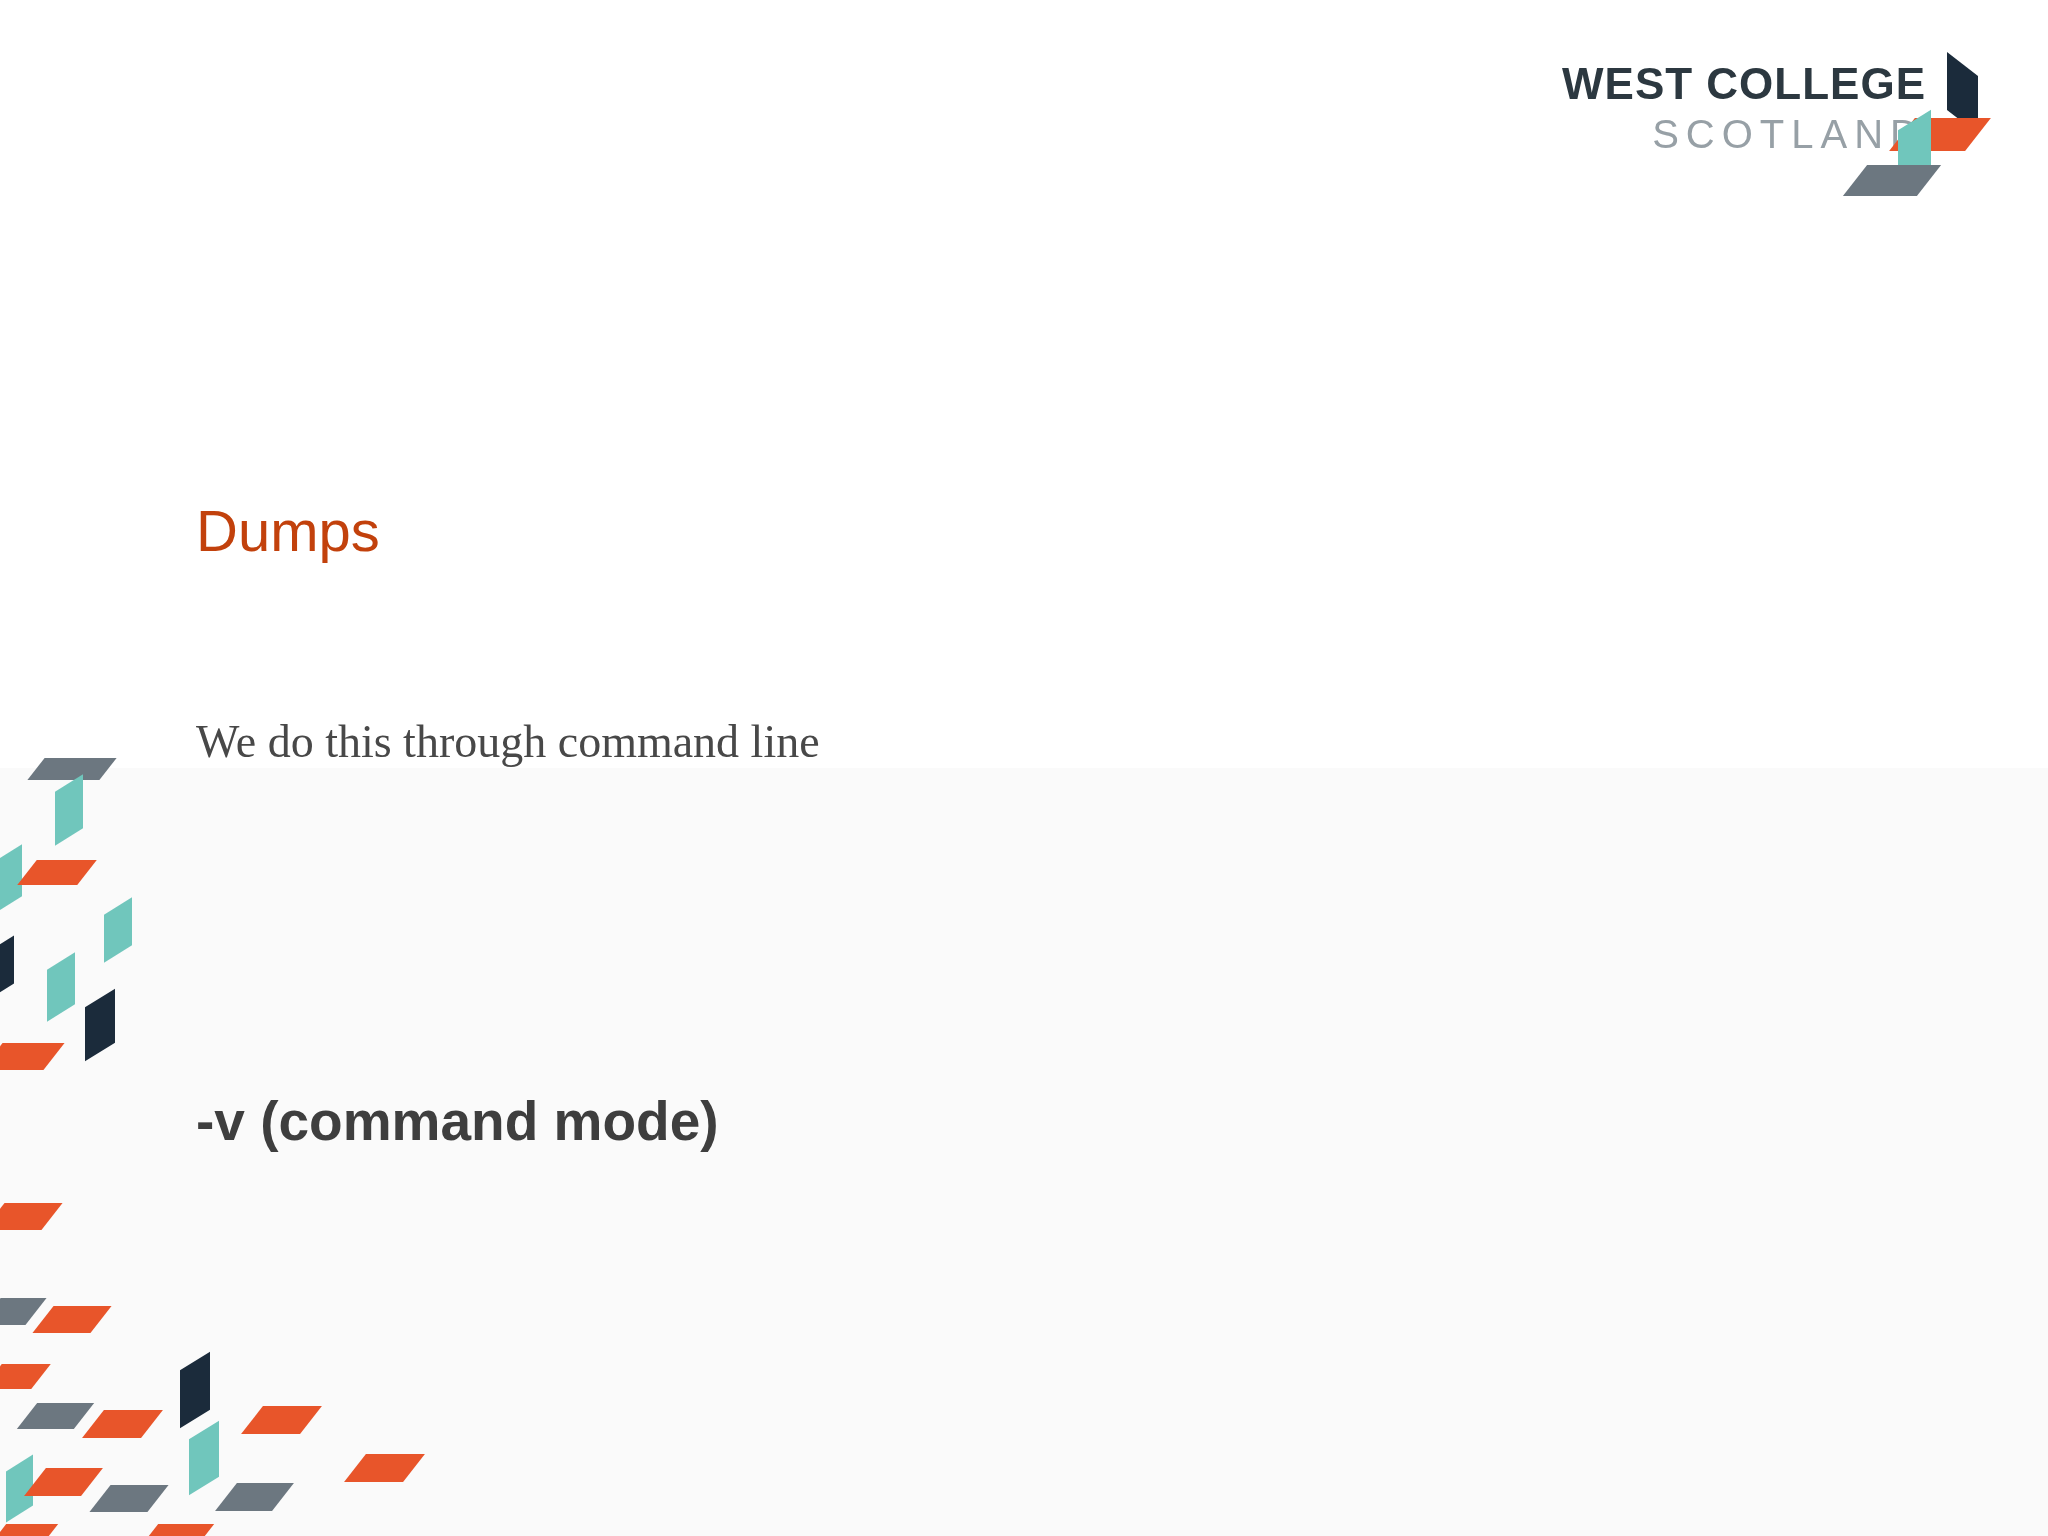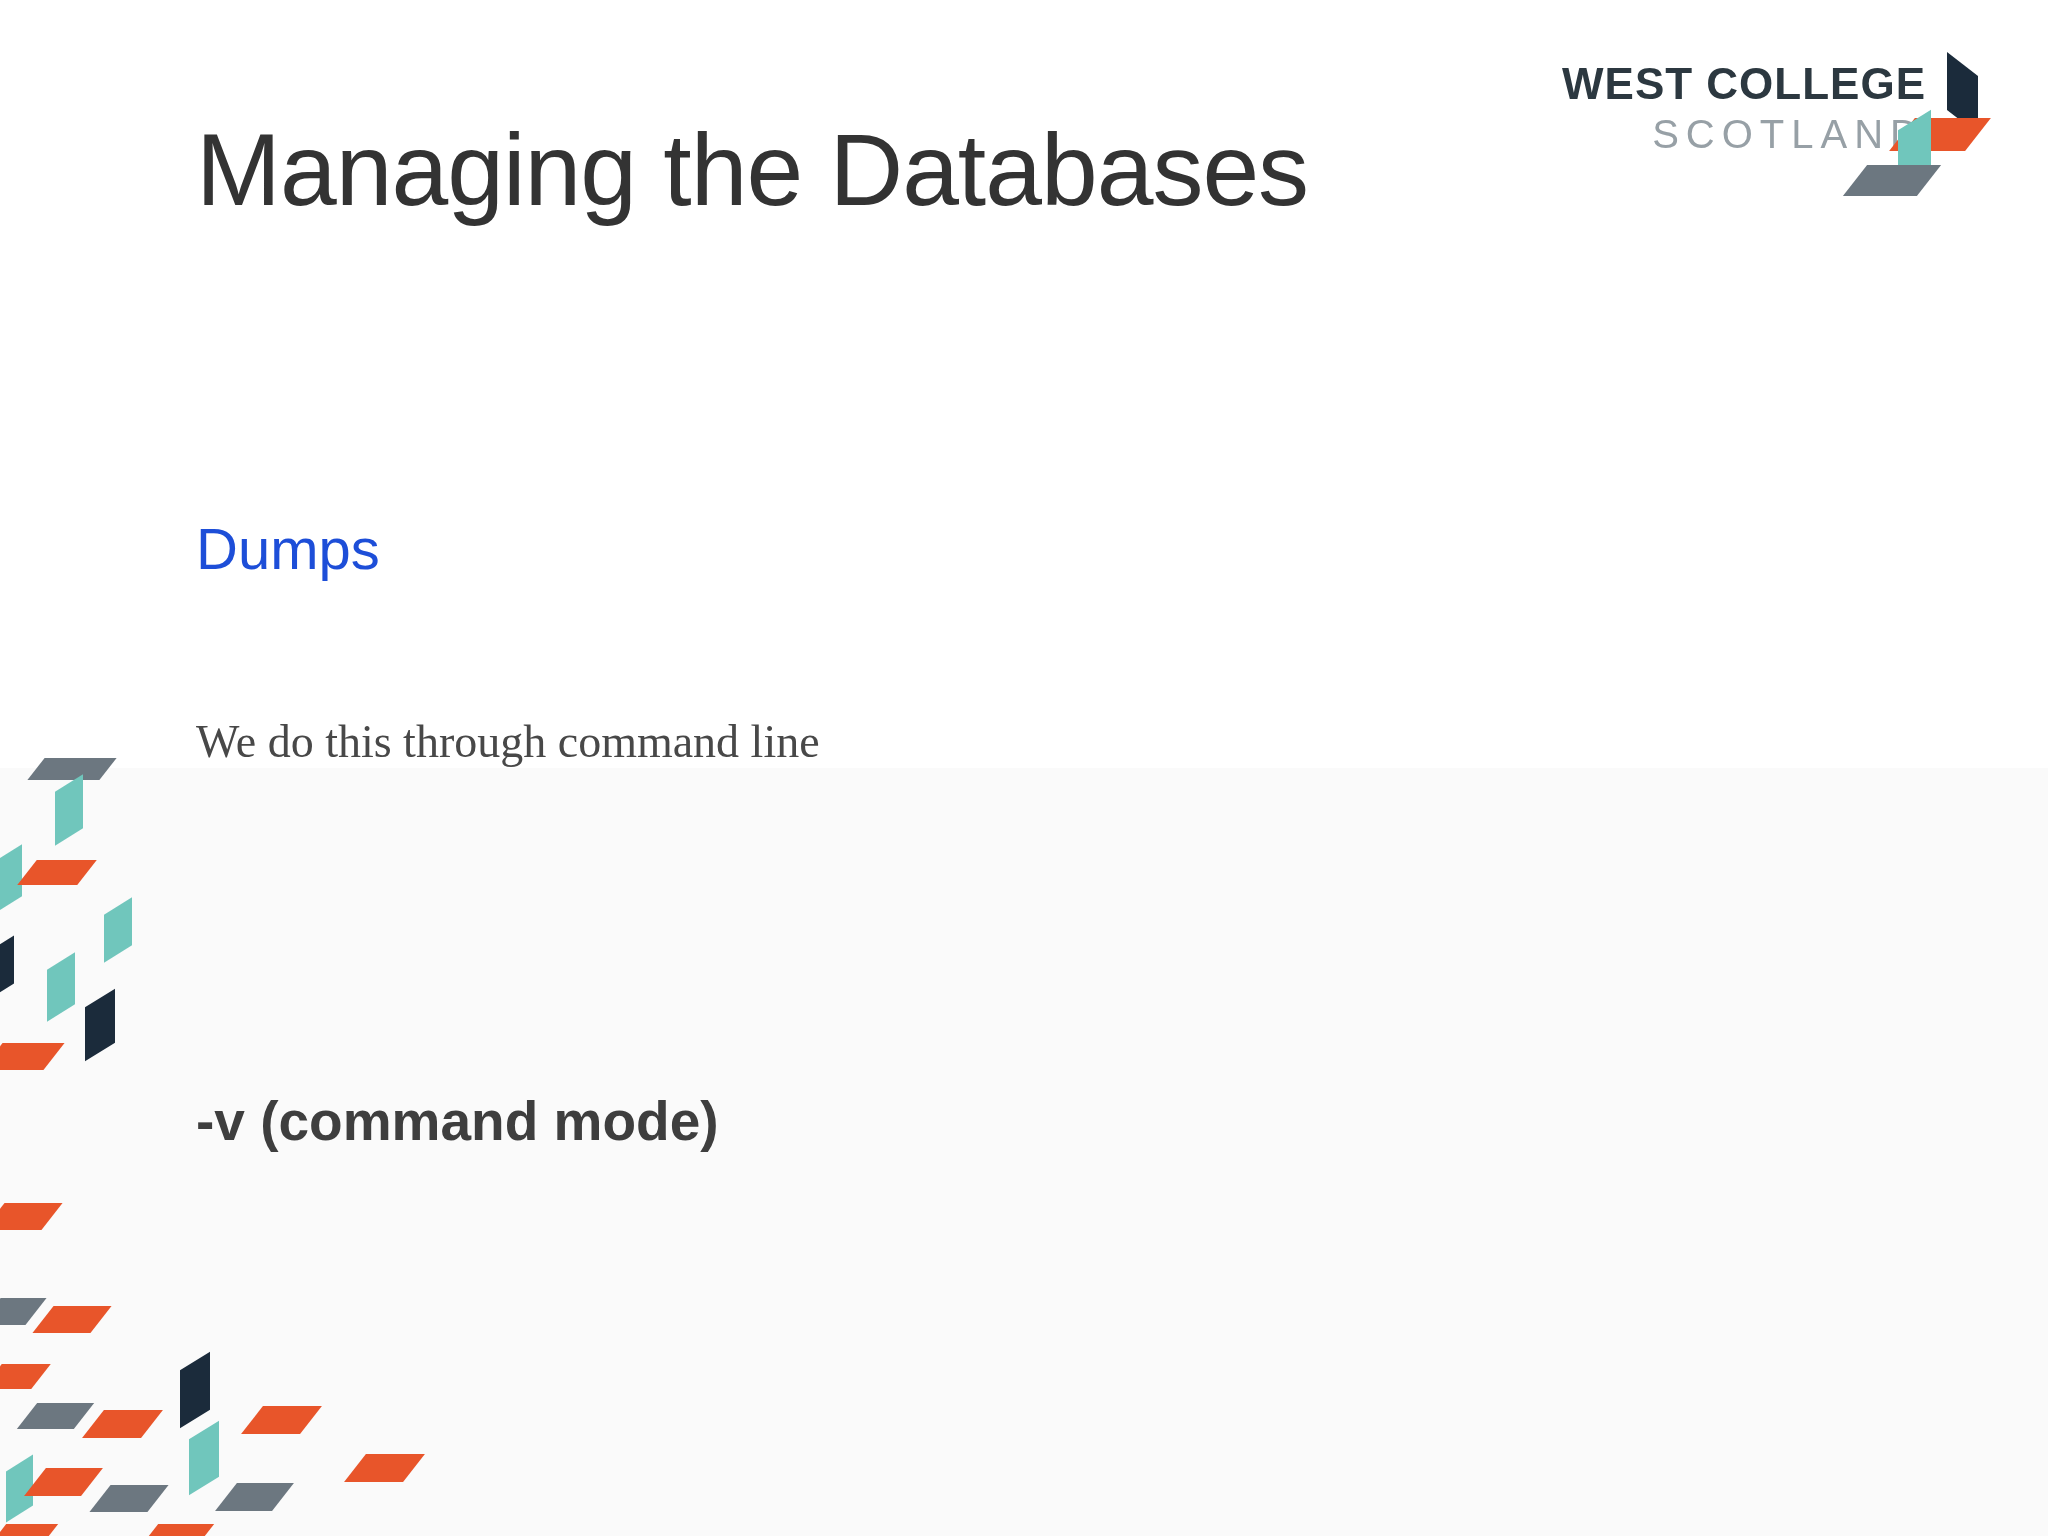--- a/index.html
+++ b/index.html
@@ -71,34 +71,33 @@
       <div class="shape" style="left: 189px; top: 1430px; width: 30px; height: 56px; background: rgb(112, 198, 188); transform: skewY(-32deg);"></div>
       <div class="shape" style="left: 6px; top: 1463px; width: 27px; height: 51px; background: rgb(112, 198, 188); transform: skewY(-32deg);"></div>
       <div class="shape" style="left: 35px; top: 1468px; width: 57px; height: 28px; background: rgb(232, 85, 42); transform: skewX(-38deg);"></div>
       <div class="shape" style="left: 100px; top: 1485px; width: 58px; height: 27px; background: rgb(108, 119, 128); transform: skewX(-38deg);"></div>
       <div class="shape" style="left: 226px; top: 1483px; width: 57px; height: 28px; background: rgb(108, 119, 128); transform: skewX(-38deg);"></div>
       <div class="shape" style="left: 355px; top: 1454px; width: 59px; height: 28px; background: rgb(232, 85, 42); transform: skewX(-38deg);"></div>
       <div class="shape" style="left: -4px; top: 1524px; width: 52px; height: 26px; background: rgb(232, 85, 42); transform: skewX(-38deg);"></div>
       <div class="shape" style="left: 148px; top: 1524px; width: 56px; height: 26px; background: rgb(232, 85, 42); transform: skewX(-38deg);"></div>
     </div>
 
-  <h1 class="title" style="color: rgb(51, 51, 51);">Managing the Databases</h1>
 
   <div class="logo-text">
     <div class="logo-line1" style="color: rgb(44, 56, 64);">WEST COLLEGE</div>
     <div class="logo-line2" style="color: rgb(151, 160, 166);">SCOTLAND</div>
   </div>
 
   <div class="logo-mark" id="logo-mark">
       <div class="shape" style="left: 102px; top: 6px; width: 31px; height: 58px; background: rgb(27, 43, 59); transform: skewY(38deg);"></div>
       <div class="shape" style="left: 57px; top: 60px; width: 76px; height: 33px; background: rgb(232, 85, 42); transform: skewX(-38deg);"></div>
       <div class="shape" style="left: 53px; top: 62px; width: 33px; height: 60px; background: rgb(112, 198, 188); transform: skewY(-32deg);"></div>
       <div class="shape" style="left: 10px; top: 107px; width: 74px; height: 31px; background: rgb(108, 119, 128); transform: skewX(-38deg);"></div>
     </div>
 
-  <p class="body-line dumps" style="color: #1d4ed8; margin-top: 18px;">Dumps</p>
+  <p class="body-line dumps" style="color: #c2410c;">Dumps</p>
 
   <p class="body-line intro" style="color: rgb(72, 72, 72);">We do this through command line</p>
 
 
   <p class="body-line verbose" style="color: rgb(62, 62, 62);">-v (command mode)</p>
 
 </div>
 
 </body></html>

